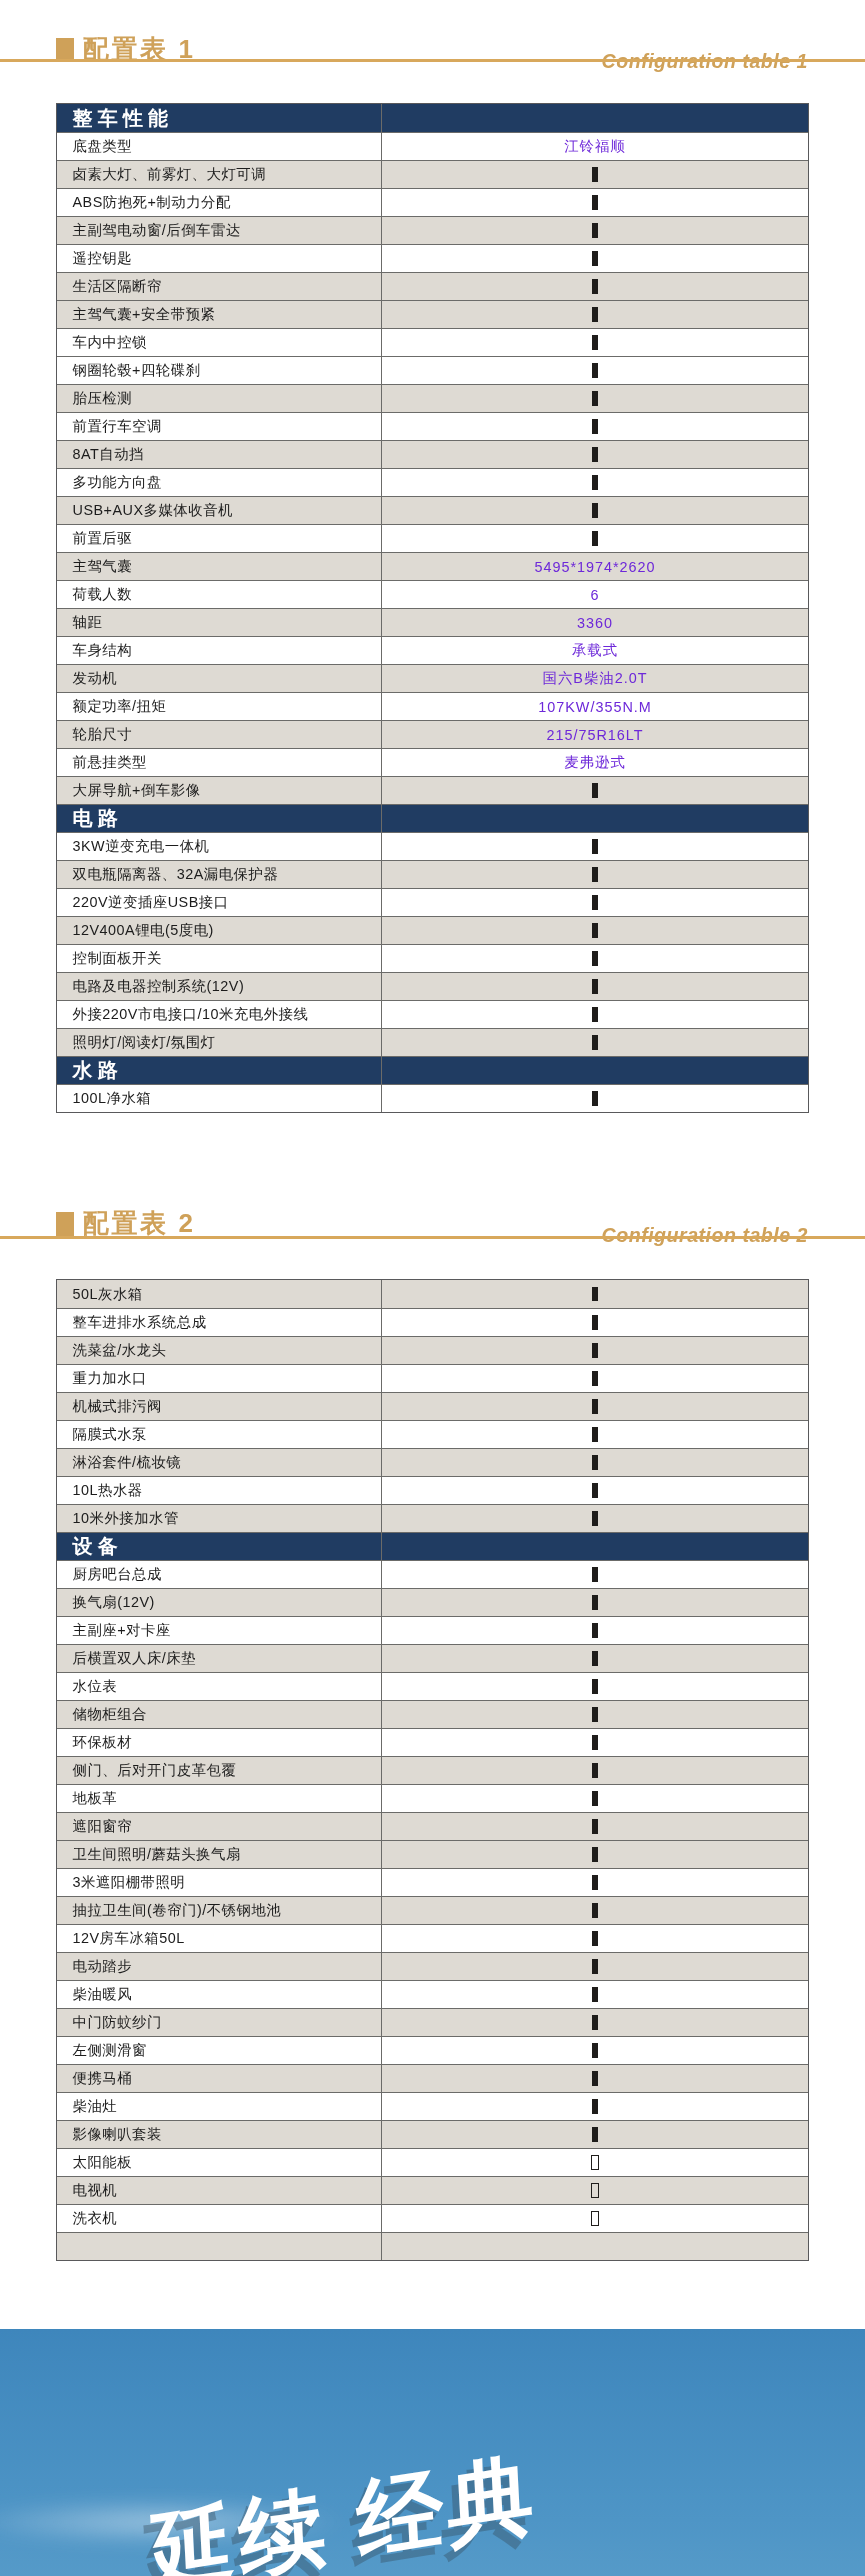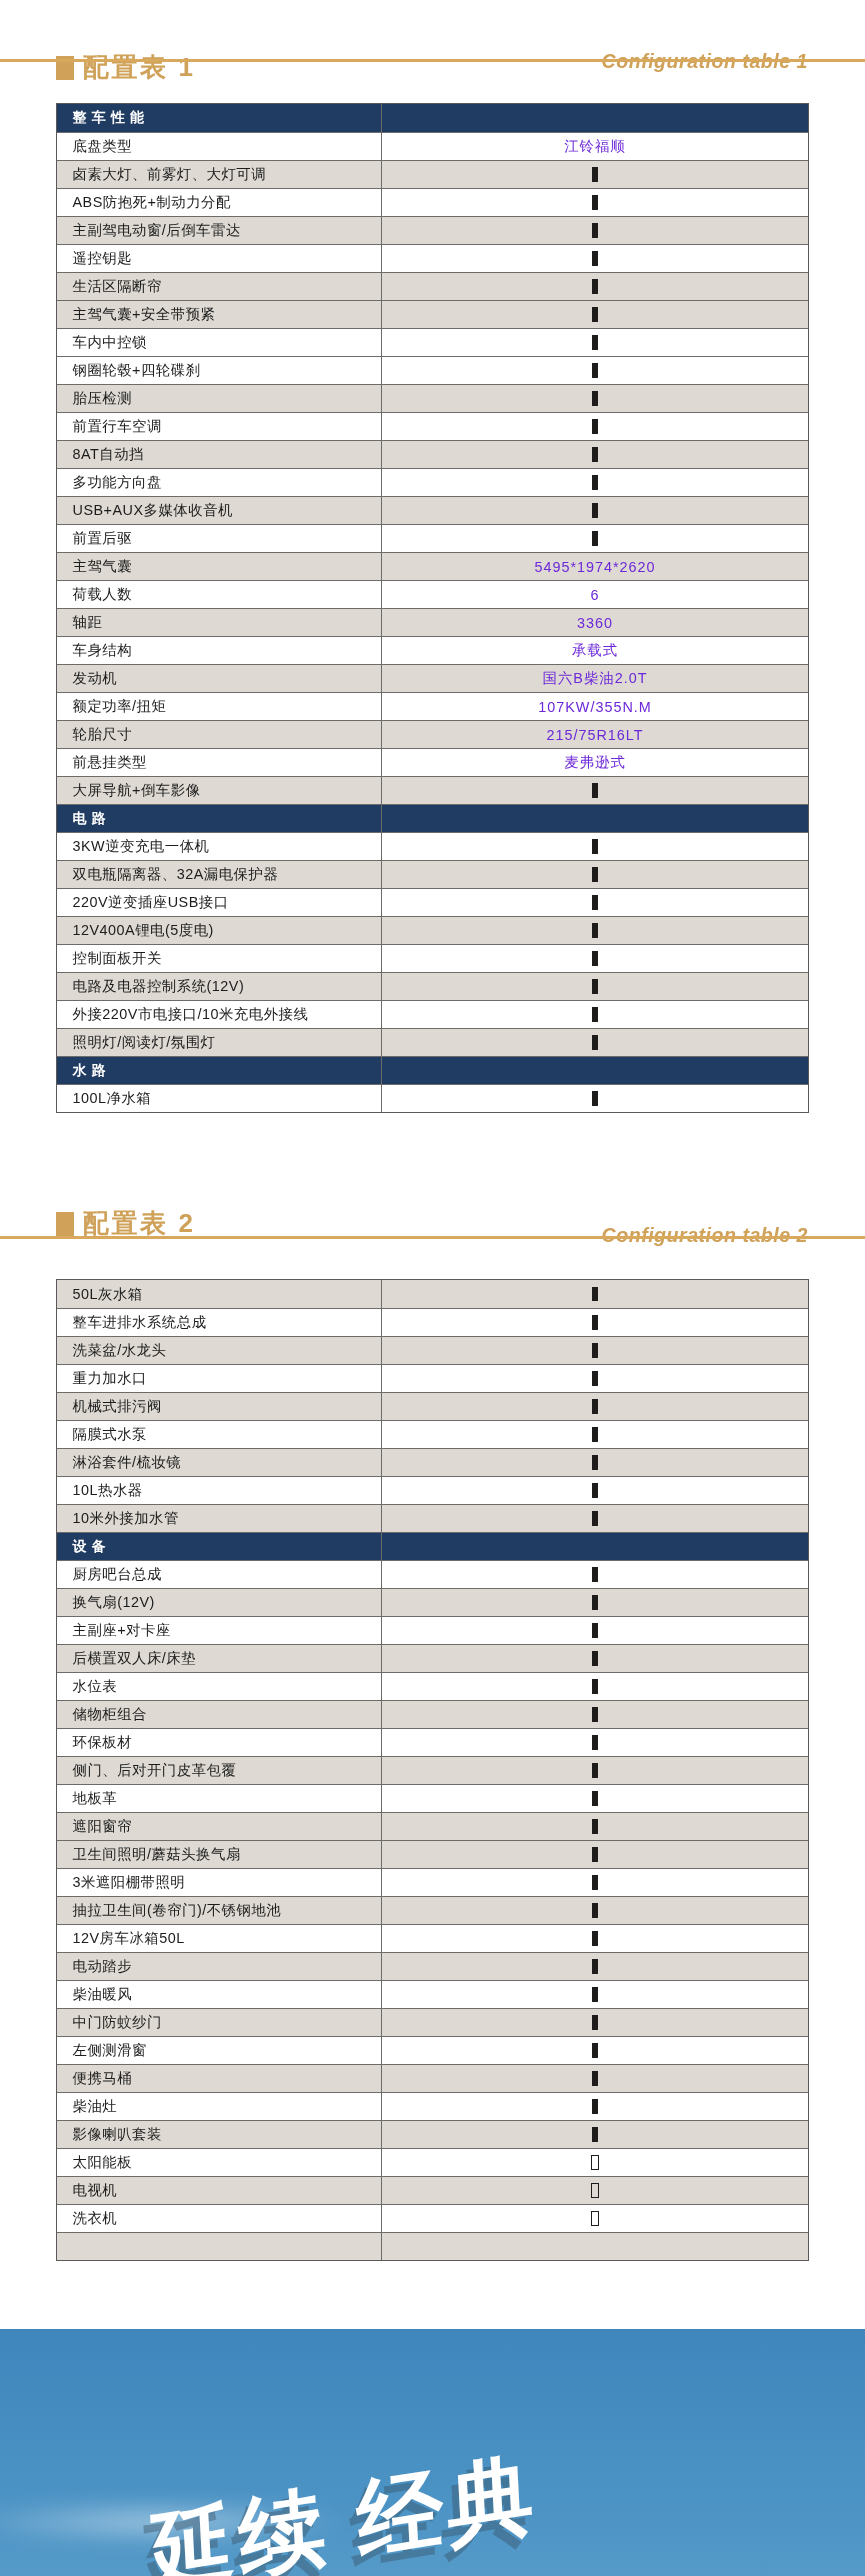--- a/index.html
+++ b/index.html
@@ -17,21 +17,21 @@
   .cfg-table{position:absolute;left:56px;width:753px;border:1px solid #59595b;box-sizing:border-box;background:#fff;}
   .trow{display:flex;height:28px;box-sizing:border-box;border-top:1px solid #6b6b69;}
   .trow:first-child{border-top:none;}
   .trow .c1{width:325px;display:flex;align-items:center;padding-left:15.5px;box-sizing:border-box;
             border-right:1px solid #6b6b69;}
   .trow .c2{flex:1;display:flex;align-items:center;justify-content:center;}
   .trow.white{background:#ffffff;}
   .trow.beige{background:#DEDAD3;}
   .trow.section{background:#203C62;}
   .rlabel{font-size:14.4px;color:#1c1c1c;letter-spacing:0.5px;font-weight:500;}
-  .slabel{font-size:14px;color:#ffffff;letter-spacing:5.2px;font-weight:700;}
+  .slabel{font-size:20px;color:#ffffff;letter-spacing:5.2px;font-weight:700;}
   .vtext{font-size:14.4px;color:#6d28d9;letter-spacing:1px;font-weight:500;}
   .mark{display:inline-block;}
   .mark.filled{width:6.7px;height:14.4px;background:#1F1D1B;}
   .mark.hollow{width:7.7px;height:15.5px;border:1px solid #1F1D1B;box-sizing:border-box;background:transparent;}
 
   
   #hero{position:absolute;left:0;top:2329px;width:866px;height:1195px;overflow:hidden;}
   .sky{position:absolute;left:0;top:0;width:100%;height:100%;
        background:linear-gradient(180deg,#3E86BC 0%,#4E95C6 16%,#69A9D0 34%,#8FC0DB 52%,
                   #B4D6E4 66%,#CFE3EA 78%,#C5DDE2 90%,#BFD7DC 100%);}
@@ -41,21 +41,21 @@
   .hl{position:absolute;color:#ffffff;font-weight:700;font-size:87px;letter-spacing:4.1px;white-space:nowrap;
       transform:rotate(-9deg) skewX(-6deg);transform-origin:left top;line-height:1;
       text-shadow:-7.2px 9.3px 0.5px rgba(52,74,90,.38);}
   .hl.line1{left:147px;top:181px;}
 </style>
 </head>
 <body>
 
 <div id="page">
 
-  <div class="sec-head" style="top:50px;">
+  <div class="sec-head" style="top:32px;">
     <div class="sec-bullet" style="background:#CFA159;"></div>
     <div class="sec-zh" style="color:#CFA159;">配置表 1</div>
   </div>
   <div class="sec-en" style="top:38px;color:#CFA159;">Configuration table 1</div>
   <div class="gold-rule" style="top:59px;background:#D8A85C;"></div>
 
   <div class="cfg-table" style="top:103px;">
       <div class="trow section">
         <div class="c1">
           <span class="slabel">整车性能</span>

